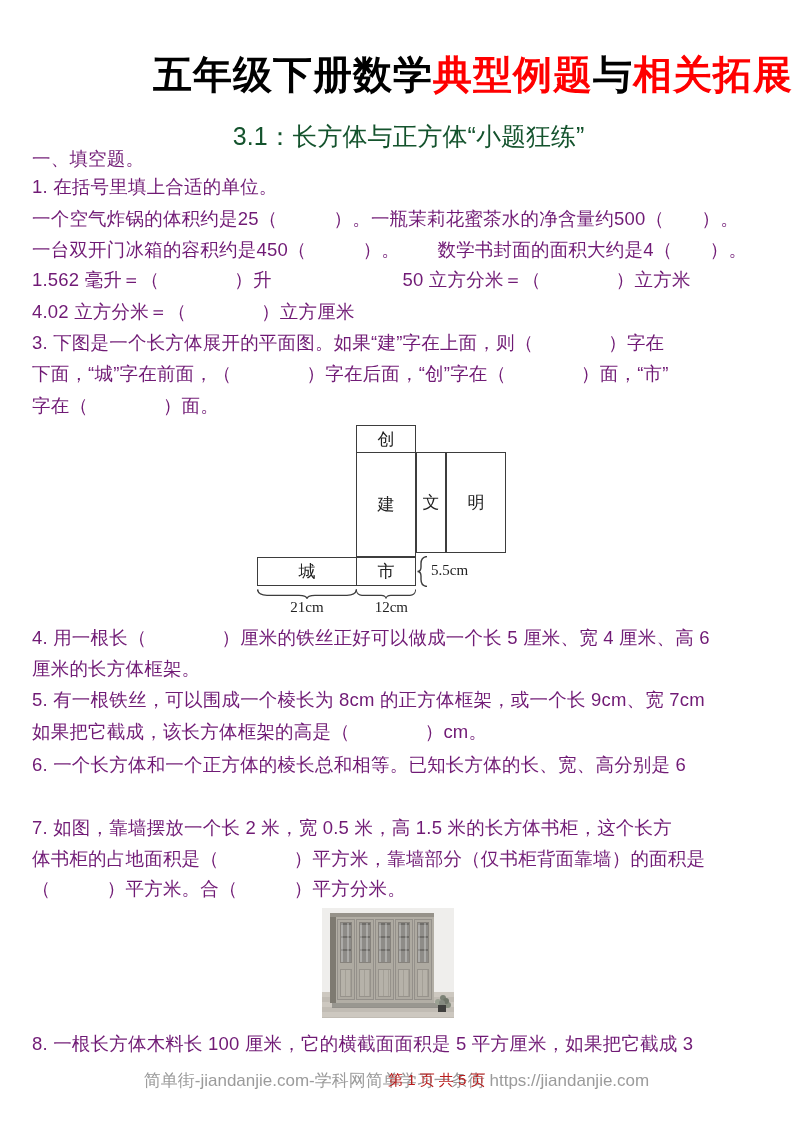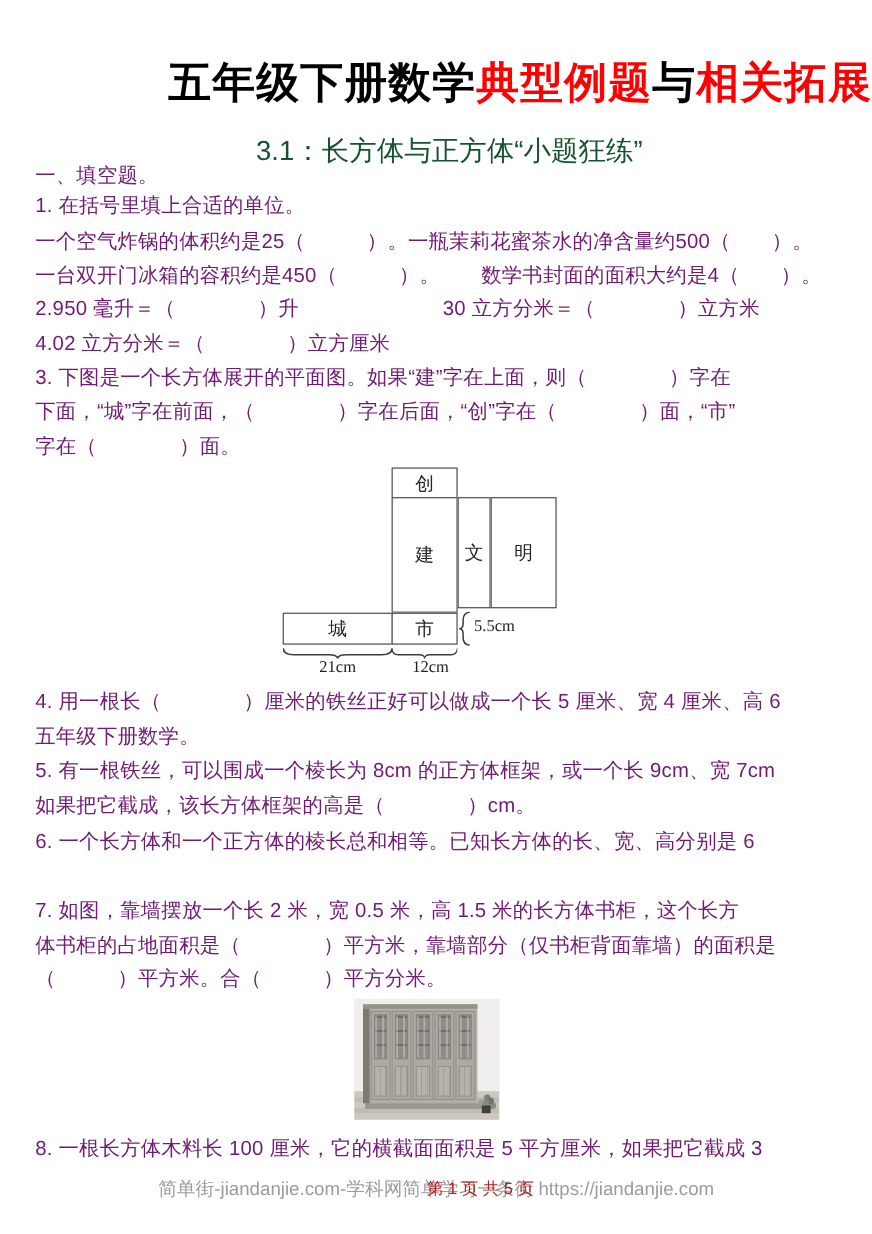--- a/index.html
+++ b/index.html
@@ -84,27 +84,27 @@
 <div class="page">
 
   <h1 class="title"><span>五年级下册数学</span><span class="red">典型例题</span><span>与</span><span class="red">相关拓展</span></h1>
 
   <h2 class="subtitle">3.1：长方体与正方体“小题狂练”</h2>
 
   <div class="tline" style="top:146px">一、填空题。</div>
   <div class="tline" style="top:174px">1. 在括号里填上合适的单位。</div>
   <div class="tline" style="top:206px">一个空气炸锅的体积约是25（　　　）。一瓶茉莉花蜜茶水的净含量约500（　　）。</div>
   <div class="tline" style="top:237px">一台双开门冰箱的容积约是450（　　　）。　　数学书封面的面积大约是4（　　）。</div>
-  <div class="tline" style="top:267px">2.950 毫升＝（　　　　）升　　　　　　　30 立方分米＝（　　　　）立方米</div>
+  <div class="tline" style="top:267px">1.562 毫升＝（　　　　）升　　　　　　　50 立方分米＝（　　　　）立方米</div>
   <div class="tline" style="top:299px">4.02 立方分米＝（　　　　）立方厘米</div>
   <div class="tline" style="top:330px">3. 下图是一个长方体展开的平面图。如果“建”字在上面，则（　　　　）字在</div>
   <div class="tline" style="top:361px">下面，“城”字在前面，（　　　　）字在后面，“创”字在（　　　　）面，“市”</div>
   <div class="tline" style="top:393px">字在（　　　　）面。</div>
   <div class="tline" style="top:625px">4. 用一根长（　　　　）厘米的铁丝正好可以做成一个长 5 厘米、宽 4 厘米、高 6</div>
-  <div class="tline" style="top:656px">五年级下册数学。</div>
+  <div class="tline" style="top:656px">厘米的长方体框架。</div>
   <div class="tline" style="top:687px">5. 有一根铁丝，可以围成一个棱长为 8cm 的正方体框架，或一个长 9cm、宽 7cm</div>
   <div class="tline" style="top:719px">如果把它截成，该长方体框架的高是（　　　　）cm。</div>
   <div class="tline" style="top:752px">6. 一个长方体和一个正方体的棱长总和相等。已知长方体的长、宽、高分别是 6</div>
   <div class="tline" style="top:815px">7. 如图，靠墙摆放一个长 2 米，宽 0.5 米，高 1.5 米的长方体书柜，这个长方</div>
   <div class="tline" style="top:846px">体书柜的占地面积是（　　　　）平方米，靠墙部分（仅书柜背面靠墙）的面积是</div>
   <div class="tline" style="top:876px">（　　　）平方米。合（　　　）平方分米。</div>
   <div class="tline" style="top:1031px">8. 一根长方体木料长 100 厘米，它的横截面面积是 5 平方厘米，如果把它截成 3</div>
 
   <div>
     <div class="nbox" style="left:356px;top:425px;width:60px;height:28px;">创</div>

